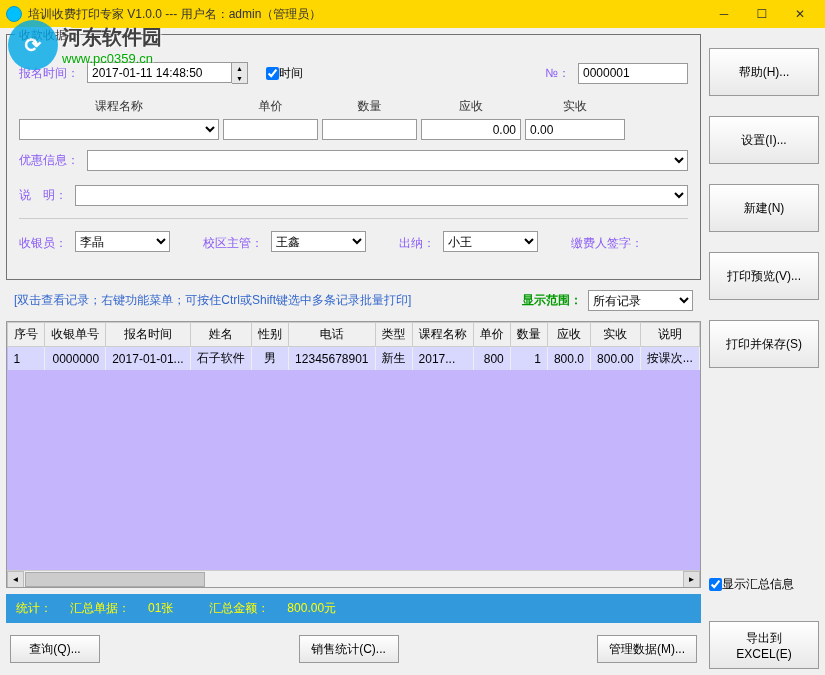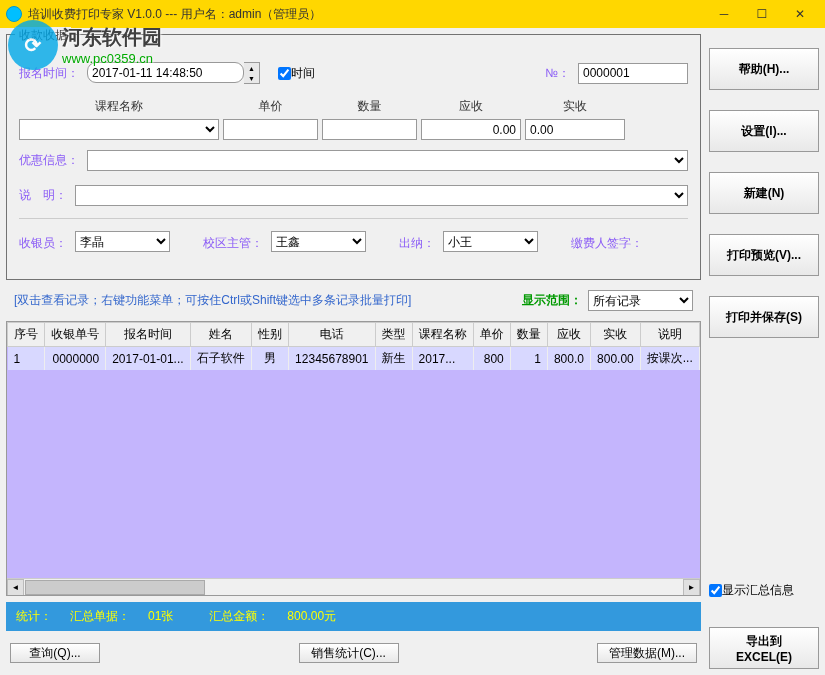--- a/index.html
+++ b/index.html
@@ -28,22 +28,22 @@
 .form-row:last-child { margin-bottom: 0; align-items: flex-end; }
 .form-label { color: #8b5cf6; white-space: nowrap; }
 .form-input { border: 1px solid #999; background: #fff; height: 21px; padding: 0 4px; }
 .form-select { border: 1px solid #999; background: #fff; height: 21px; }
 .form-input.right { text-align: right; }
 
 .header-row { display: flex; gap: 4px; margin-bottom: 4px; }
 .header-cell { text-align: center; color: #333; }
 .data-row { display: flex; gap: 4px; }
 
-.btn { background: linear-gradient(#fff, #e8e8e8); border: 1px solid #999; height: 20px; padding: 0 10px; cursor: pointer; display: flex; align-items: center; justify-content: center; }
-.right-btn { width: 100%; height: 42px; font-weight: bold; }
+.btn { background: linear-gradient(#fff, #e8e8e8); border: 1px solid #999; height: 28px; padding: 0 10px; cursor: pointer; display: flex; align-items: center; justify-content: center; }
+.right-btn { width: 100%; height: 48px; }
 
 .hint-row { display: flex; align-items: center; padding: 4px 8px; }
 .hint-text { color: #3366cc; flex: 1; }
 .scope-label { color: #009900; font-weight: bold; margin-right: 6px; }
 
 .table-container { border: 1px solid #999; background: #c4b5fd; flex: 1; overflow: auto; position: relative; }
 .data-table { width: 100%; border-collapse: collapse; }
 .data-table th { background: #f0f0f0; border: 1px solid #ccc; padding: 3px 6px; font-weight: normal; text-align: center; white-space: nowrap; }
 .data-table td { border-right: 1px solid #eee; padding: 3px 6px; white-space: nowrap; }
 .data-table tr.selected td { background: #d8d8ff; }
@@ -90,21 +90,21 @@
 
 <div class="main-area">
   <div class="left-panel">
 
     <div class="group-box">
       <div class="group-title">收款收据</div>
 
       <div class="form-row">
         <span class="form-label">报名时间：</span>
         <div class="spinner">
-          <input class="form-input" style="width: 157px; border-radius: 9px;" value="2017-01-11 14:48:50">
+          <input class="form-input" style="width: 145px;" value="2017-01-11 14:48:50">
           <div class="spinner-btns">
             <div class="spinner-btn">▲</div>
             <div class="spinner-btn">▼</div>
           </div>
         </div>
         <div class="checkbox-wrap" style="margin-left:10px">
           <input type="checkbox" checked="" style="">
           <span>时间</span>
         </div>
         <div style="flex:1"></div>

